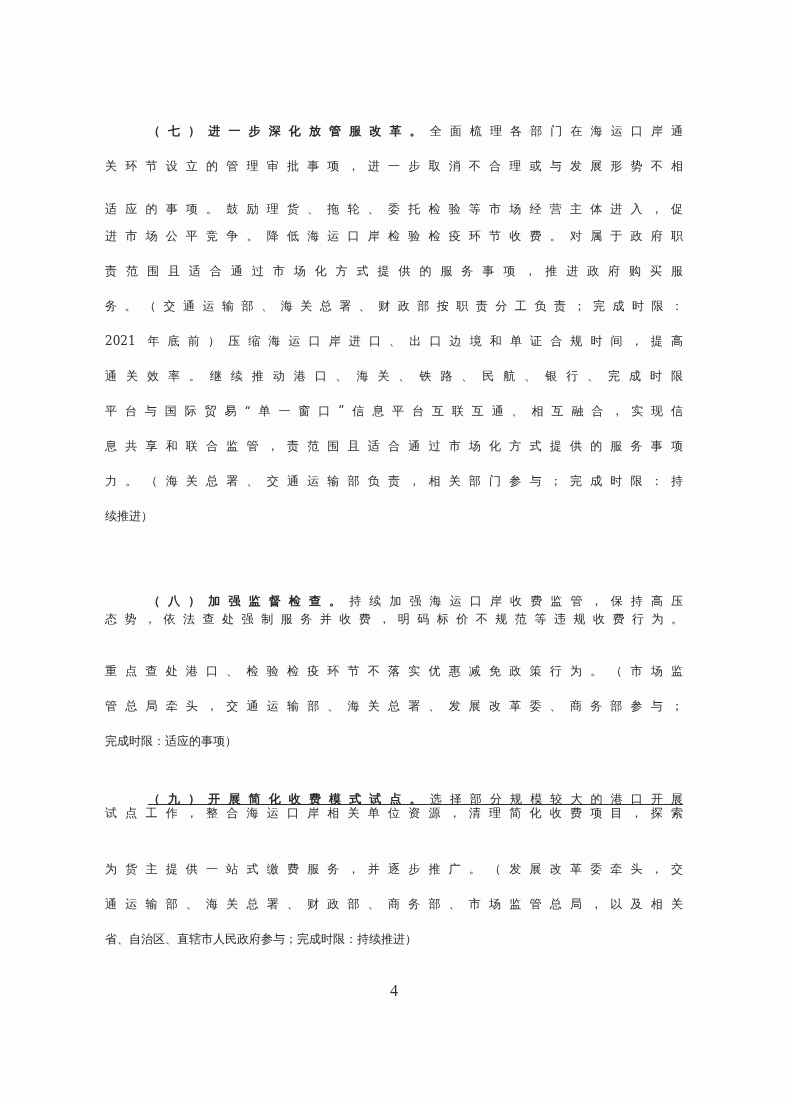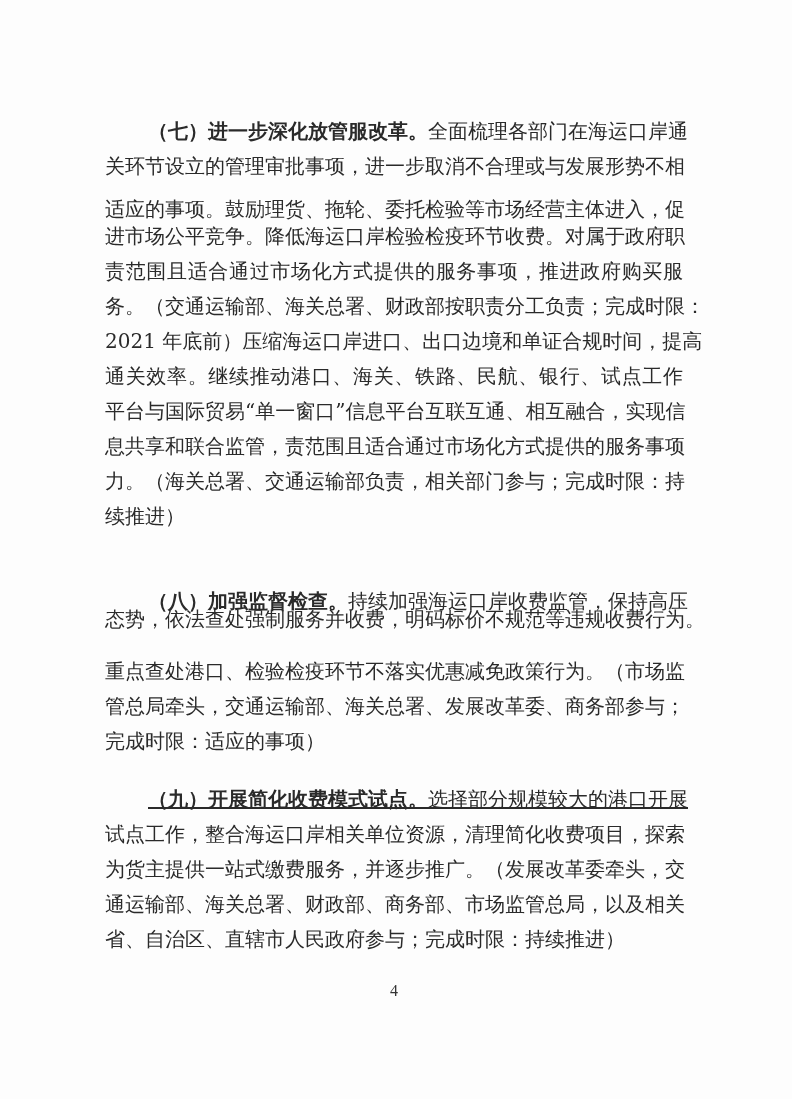--- a/index.html
+++ b/index.html
@@ -1,53 +1,53 @@
 <!DOCTYPE html>
 <html><head>
 <meta charset="utf-8">
 <style>
   html, body { margin: 0; padding: 0; background: #ffffff; }
   body { width: 792px; height: 1099px; position: relative; overflow: hidden; font-family: "DejaVu Serif", serif; color: #2a2a2a; }
   .page { position: absolute; left: 0; top: 0; width: 792px; height: 1099px; background: #fdfdfd; }
-  .line { position: absolute; left: 105px; width: 578px; font-size: 20px; line-height: 26px; height: 26px; white-space: nowrap; text-align: justify; text-align-last: justify; letter-spacing: 0; }
+  .line { position: absolute; left: 105px; width: 578px; font-size: 12px; line-height: 26px; height: 26px; white-space: nowrap; text-align: justify; text-align-last: justify; letter-spacing: 0; }
   .line.indent { left: 148px; width: 535px; }
   .line.last { text-align-last: left; }
   .bold { font-weight: bold; }
   .pagenum { position: absolute; left: 390px; top: 982px; font-size: 16px; font-family: "Liberation Serif", serif; color: #333; }
 </style>
 </head>
 <body>
 
 <div class="page">
 
   <div>
     <div class="line indent" style="top:118px;"><span class="bold">（七）进一步深化放管服改革。</span><span>全面梳理各部门在海运口岸通</span></div>
     <div class="line" style="top:153px;">关环节设立的管理审批事项，进一步取消不合理或与发展形势不相</div>
     <div class="line" style="top:196px;">适应的事项。鼓励理货、拖轮、委托检验等市场经营主体进入，促</div>
     <div class="line" style="top:223px;">进市场公平竞争。降低海运口岸检验检疫环节收费。对属于政府职</div>
     <div class="line" style="top:258px;">责范围且适合通过市场化方式提供的服务事项，推进政府购买服</div>
     <div class="line" style="top:293px;">务。（交通运输部、海关总署、财政部按职责分工负责；完成时限：</div>
     <div class="line" style="top:328px;">2021 年底前）压缩海运口岸进口、出口边境和单证合规时间，提高</div>
-    <div class="line" style="top:363px;">通关效率。继续推动港口、海关、铁路、民航、银行、试点工作</div>
+    <div class="line" style="top:363px;">通关效率。继续推动港口、海关、铁路、民航、银行、完成时限</div>
     <div class="line" style="top:398px;">平台与国际贸易“单一窗口”信息平台互联互通、相互融合，实现信</div>
     <div class="line" style="top:433px;">息共享和联合监管，责范围且适合通过市场化方式提供的服务事项</div>
     <div class="line" style="top:468px;">力。（海关总署、交通运输部负责，相关部门参与；完成时限：持</div>
     <div class="line last" style="top:503px;">续推进）</div>
   </div>
 
   <div>
     <div class="line indent" style="top:588px;"><span class="bold">（八）加强监督检查。</span><span>持续加强海运口岸收费监管，保持高压</span></div>
     <div class="line" style="top:606px;">态势，依法查处强制服务并收费，明码标价不规范等违规收费行为。</div>
     <div class="line" style="top:658px;">重点查处港口、检验检疫环节不落实优惠减免政策行为。（市场监</div>
     <div class="line" style="top:693px;">管总局牵头，交通运输部、海关总署、发展改革委、商务部参与；</div>
     <div class="line last" style="top:728px;">完成时限：适应的事项）</div>
   </div>
 
   <div>
     <div class="line indent" style="top:786px;text-decoration:underline;"><span class="bold">（九）开展简化收费模式试点。</span><span>选择部分规模较大的港口开展</span></div>
-    <div class="line" style="top:821px;font-family:Liberation Serif, serif;">试点工作，整合海运口岸相关单位资源，清理简化收费项目，探索</div>
+    <div class="line" style="top:800px;font-family:Liberation Serif, serif;">试点工作，整合海运口岸相关单位资源，清理简化收费项目，探索</div>
     <div class="line" style="top:856px;">为货主提供一站式缴费服务，并逐步推广。（发展改革委牵头，交</div>
     <div class="line" style="top:891px;">通运输部、海关总署、财政部、商务部、市场监管总局，以及相关</div>
     <div class="line last" style="top:926px;">省、自治区、直辖市人民政府参与；完成时限：持续推进）</div>
   </div>
 
   <div class="pagenum">4</div>
 </div>
 
 </body></html>

